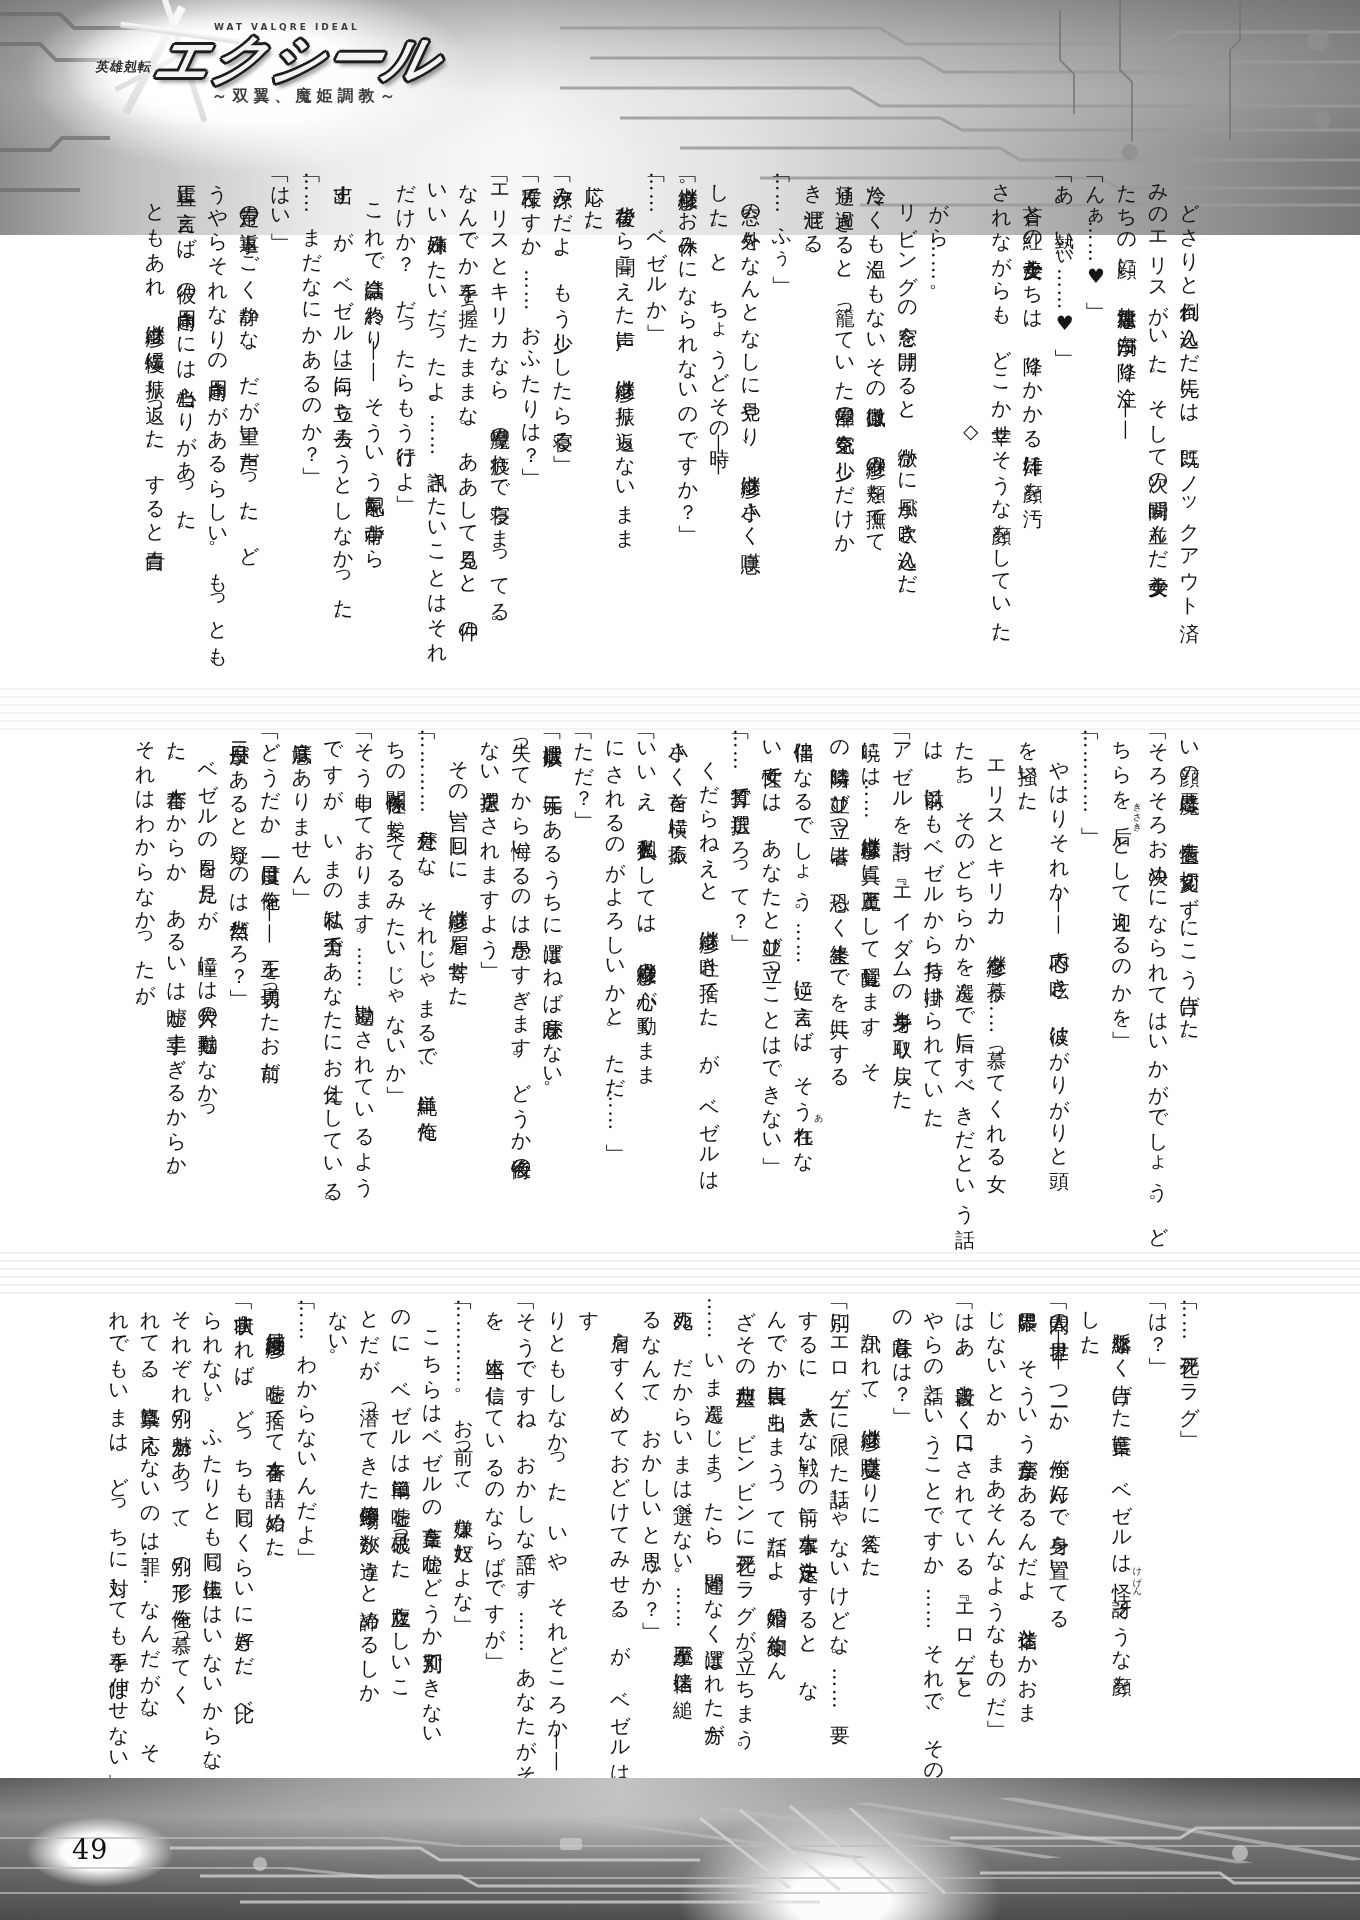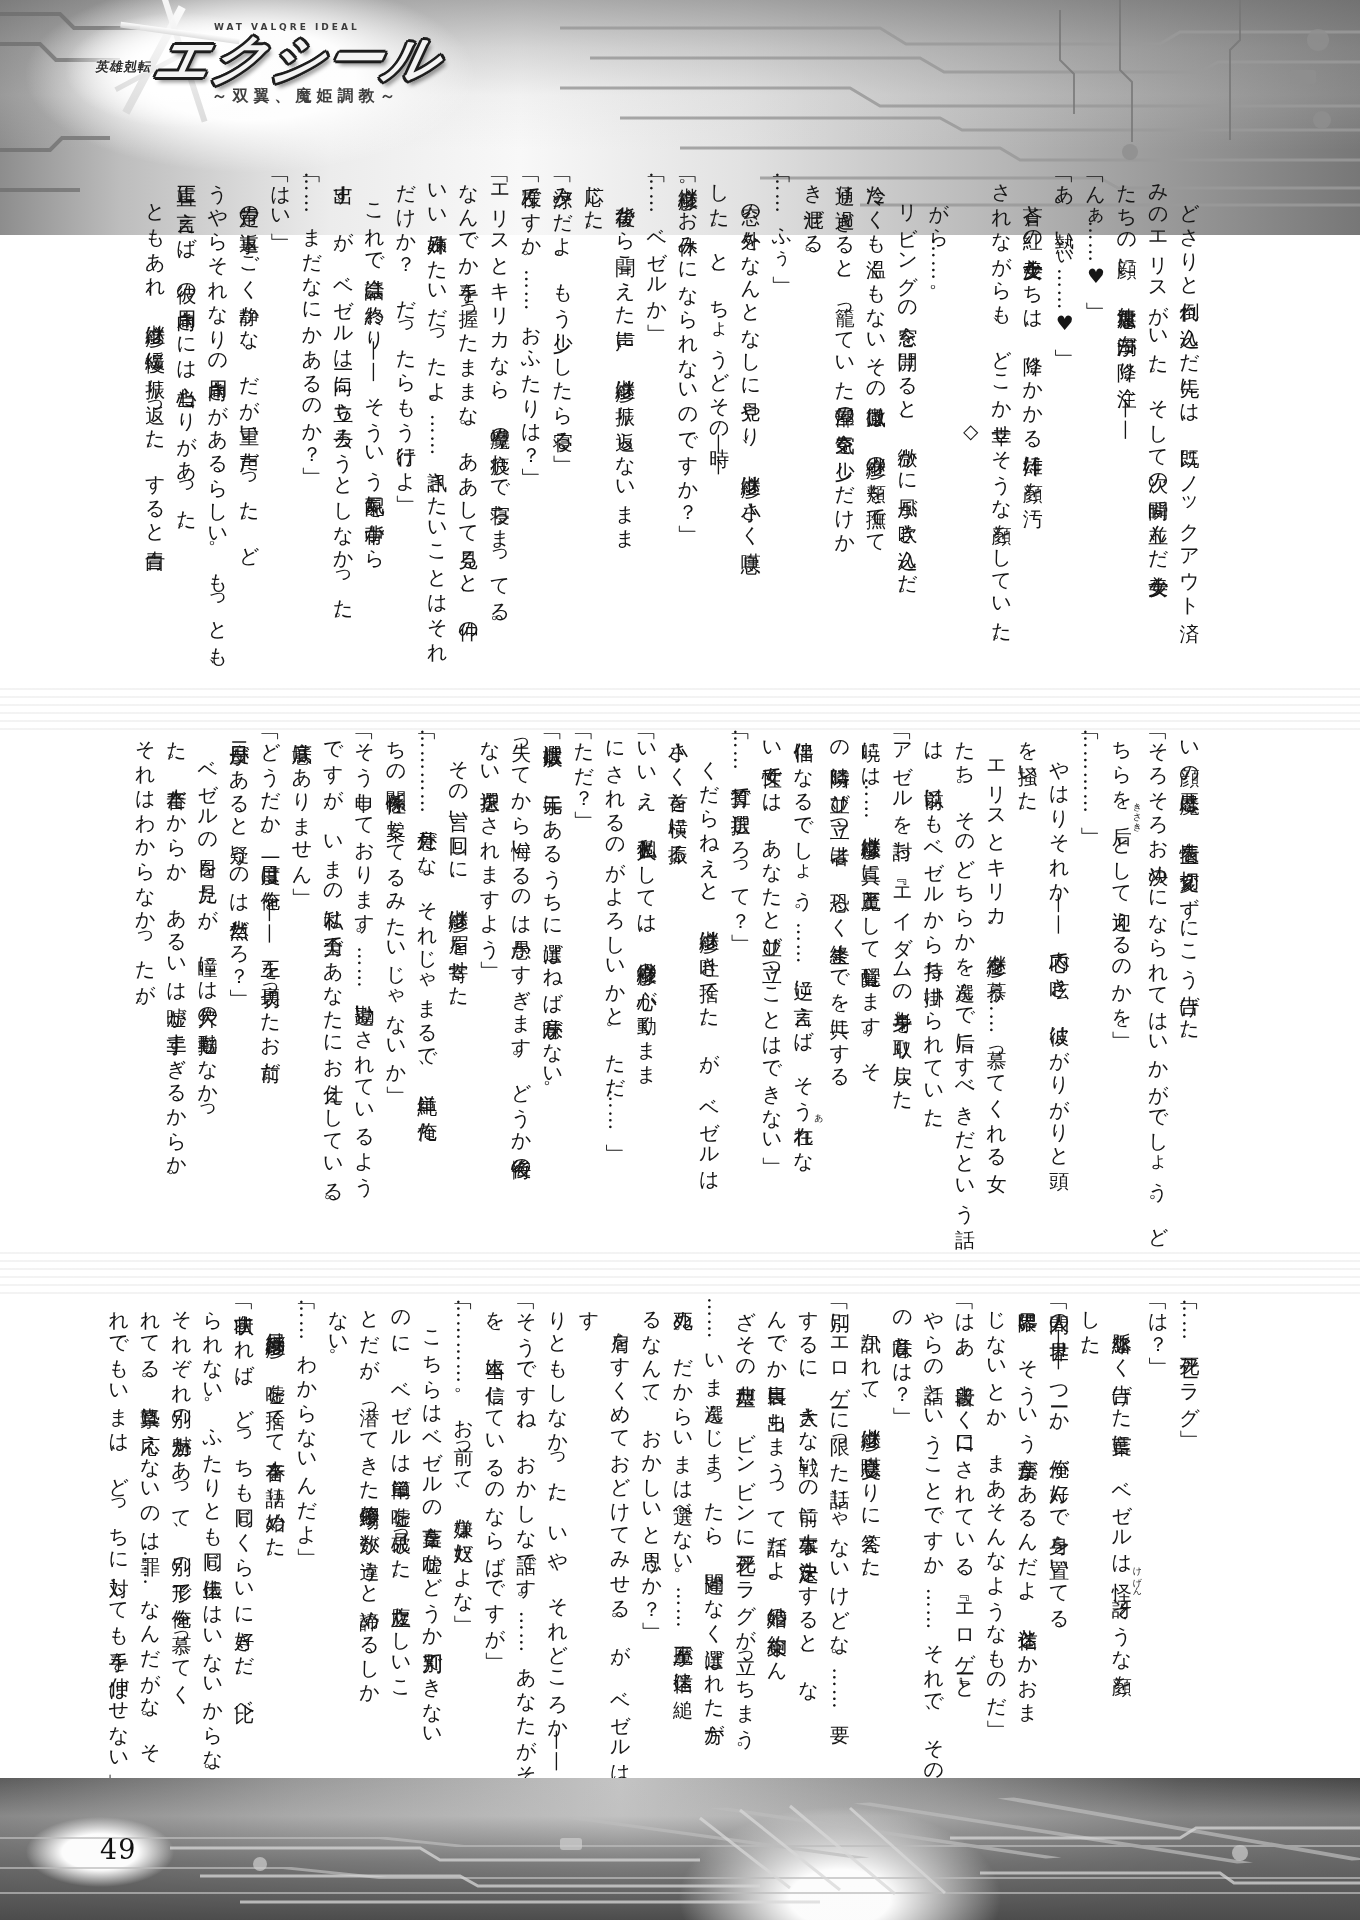--- a/index.html
+++ b/index.html
@@ -58,21 +58,21 @@
   
   .deco-bottom{
     position:absolute;left:0;top:1778px;width:1360px;height:142px;
     background:
       radial-gradient(ellipse 95px 45px at 100px 74px, rgba(255,255,255,.98) 0 40%, rgba(255,255,255,0) 78%),
       radial-gradient(ellipse 230px 130px at 840px 120px, rgba(255,255,255,.98) 0 22%, rgba(255,255,255,0) 70%),
       linear-gradient(180deg, rgba(255,255,255,0) 0px, rgba(190,190,190,.45) 38px, rgba(110,110,110,.8) 84px, #4c4c4c 142px),
       linear-gradient(90deg,#5c5c5c 0,#999 300px,#c4c4c4 620px,#8e8e8e 930px,#575757 1180px,#474747 1360px);
   }
   .page-number{
-    position:absolute;left:100px;top:56px;
+    position:absolute;left:72px;top:56px;
     font-size:27px;color:#101010;letter-spacing:1px;
     font-family:"DejaVu Serif","Liberation Serif",serif;
   }
   
   .gap-streak{position:absolute;left:0;width:1360px;height:42px;opacity:.07;
     background:repeating-linear-gradient(180deg,#555 0 2px,transparent 2px 8px);}
   .gap1{top:688px;} .gap2{top:1252px;}
   
   .band{
     position:absolute;left:139px;width:1066px;height:522px;

